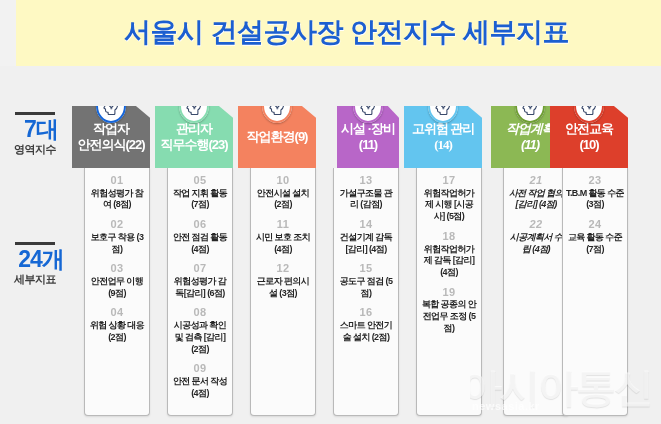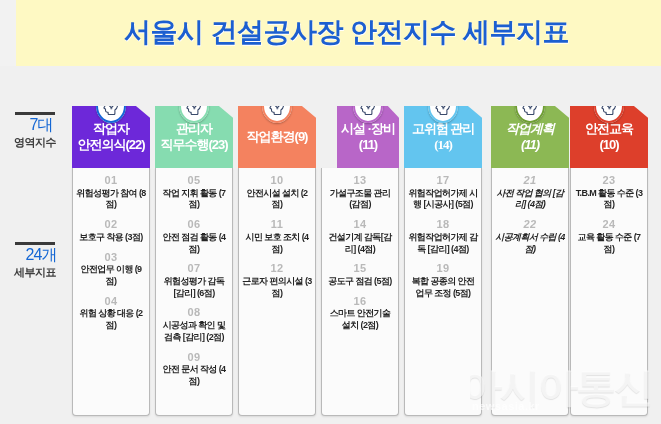--- a/index.html
+++ b/index.html
@@ -29,21 +29,21 @@
     position:absolute;left:0;top:66px;width:661px;height:358px;
     background:#f0f0f0;
   }
 
   
   .legend{position:absolute;left:0;width:70px;text-align:center;}
   .legend .rule{
     width:40px;height:3px;background:#3a3a3a;margin:0 auto 2px auto;
   }
   .legend .big{
-    font-size:16px;font-weight:normal;color:#1567d4;line-height:1.05;
+    font-size:23px;font-weight:bold;color:#1567d4;line-height:1.05;
     letter-spacing:-1px;
     padding-left:12px;
   }
   .legend .small{
     font-size:11px;font-weight:bold;color:#3d3d3d;letter-spacing:-0.5px;
     margin-top:1px;
   }
   #legend-areas{top:112px;}
   #legend-details{top:242px;}
 
@@ -53,21 +53,21 @@
   }
   .col{
     position:absolute;top:0;width:78px;
   }
   .col-0{left:0;}
   .col-1{left:83px;}
   .col-2{left:166px;}
   .col-3{left:249px;}
   .col-4{left:332px;}
   .col-5{left:419px;font-style:italic;}
-  .col-6{left:498px;}
+  .col-6{left:478px;}
 
   
   .col-head{
     position:relative;
     height:62px;margin-top:22px;
     display:flex;align-items:center;justify-content:center;
     text-align:center;
     color:#ffffff;font-weight:bold;font-size:13px;line-height:1.25;
     letter-spacing:-1px;
     -webkit-clip-path:polygon(0 0, 82% 0, 100% 19%, 100% 100%, 0 100%);
@@ -97,20 +97,21 @@
   .col-body{
     background:#fbfbfb;
     border:1px solid #b9b9b9;
     border-top:none;
     border-radius:0 0 4px 4px;
     height:248px;
     box-sizing:border-box;
     padding:6px 2px 4px 2px;
     box-shadow:0 1px 2px rgba(0,0,0,0.10);
     overflow:hidden;
+    margin-left:12px;
   }
   .item{
     text-align:center;
     margin-bottom:7px;
   }
   .item .num{
     font-size:11px;font-weight:bold;color:#b9b9b9;line-height:1.25;
     letter-spacing:0.5px;
   }
   .item .lbl{
@@ -154,21 +155,21 @@
   </div>
 
   <div class="legend" id="legend-details">
     <div class="rule"></div>
     <div class="big">24개</div>
     <div class="small">세부지표</div>
   </div>
 
   <div class="columns" id="columns-root">
       <div class="col col-0">
-        <div class="col-head" style="background: #6d28d9;">
+        <div class="col-head" style="background: #737373;">
           <div class="icon-badge">
             <div class="ring" style="border-color:#1565d8">
               <svg width="16" height="18" viewBox="0 0 16 18">
                 <path d="M12.2 3.0C10.6 1.3 7.7 1.0 5.6 2.1 3.4 3.2 2.1 5.4 2.2 7.6c0 1.0-.4 1.8-.9 2.5-.5.7-.4 1.3.3 1.5l.9.3v1.7c0 .9.7 1.6 1.6 1.6h1.0v1.4c0 .6.5 1.0 1.1 1.0h4.6c.6 0 1.1-.5 1.1-1.0V13c1.6-1.1 2.6-2.9 2.7-4.9.1-1.9-.6-3.7-1.9-5.1z" fill="none" stroke="#3a4a6b" stroke-width="1.1" stroke-linejoin="round"></path>
                 <ellipse cx="8.3" cy="7.2" rx="2.8" ry="3.1" fill="#3a4a6b"></ellipse>
                 <rect x="7.1" y="10.0" width="2.5" height="1.0" rx="0.4" fill="#3a4a6b"></rect>
                 <rect x="7.3" y="11.3" width="2.1" height="0.9" rx="0.4" fill="#3a4a6b"></rect>
                 <path d="M8.3 4.4v5.2M6.4 5.6l1.9 1.5 1.9-1.5" stroke="#ffffff" stroke-width="0.7" fill="none" stroke-linecap="round"></path>
               </svg>
             </div>

